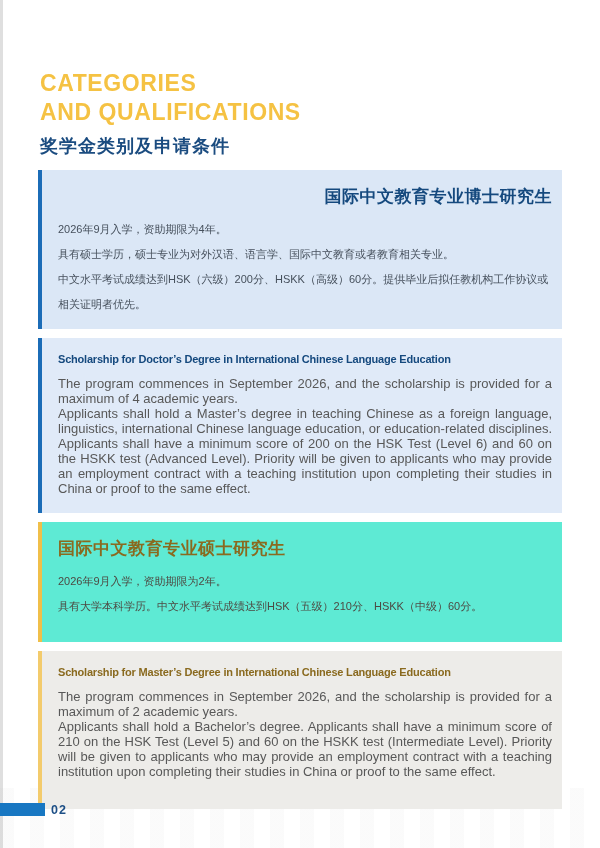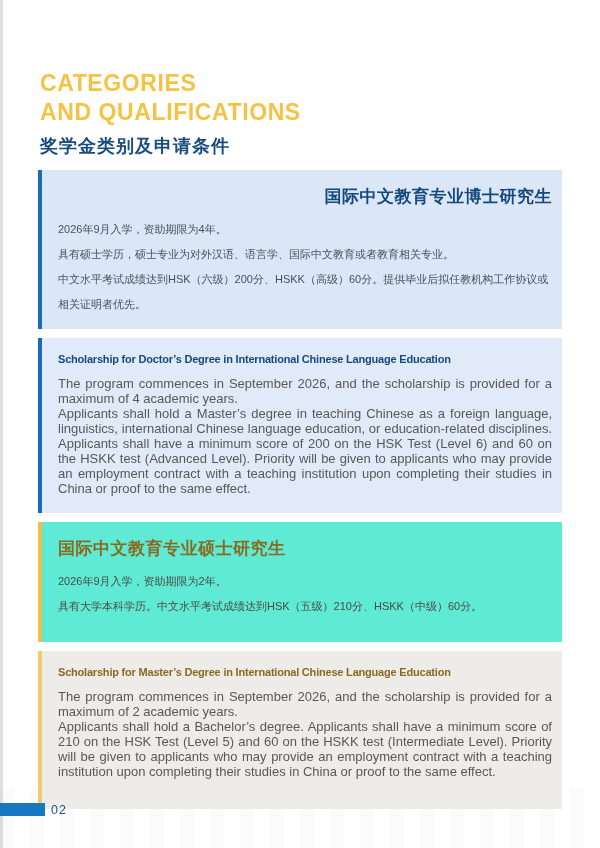--- a/index.html
+++ b/index.html
@@ -99,21 +99,21 @@
     width: 45px;
     height: 13px;
     background: #1877C2;
   }
   .footer .pagenum {
     display: inline-block;
     vertical-align: middle;
     margin-left: 6px;
     color: #1d4f86;
     font-size: 12.5px;
-    font-weight: 400;
+    font-weight: 700;
     letter-spacing: 1px;
   }
   
   .bg-texture {
     position: absolute;
     left: 0; bottom: 0;
     width: 100%; height: 60px;
     background:
       repeating-linear-gradient(90deg, rgba(180,180,180,0.06) 0 14px, rgba(255,255,255,0) 14px 30px);
     pointer-events: none;

